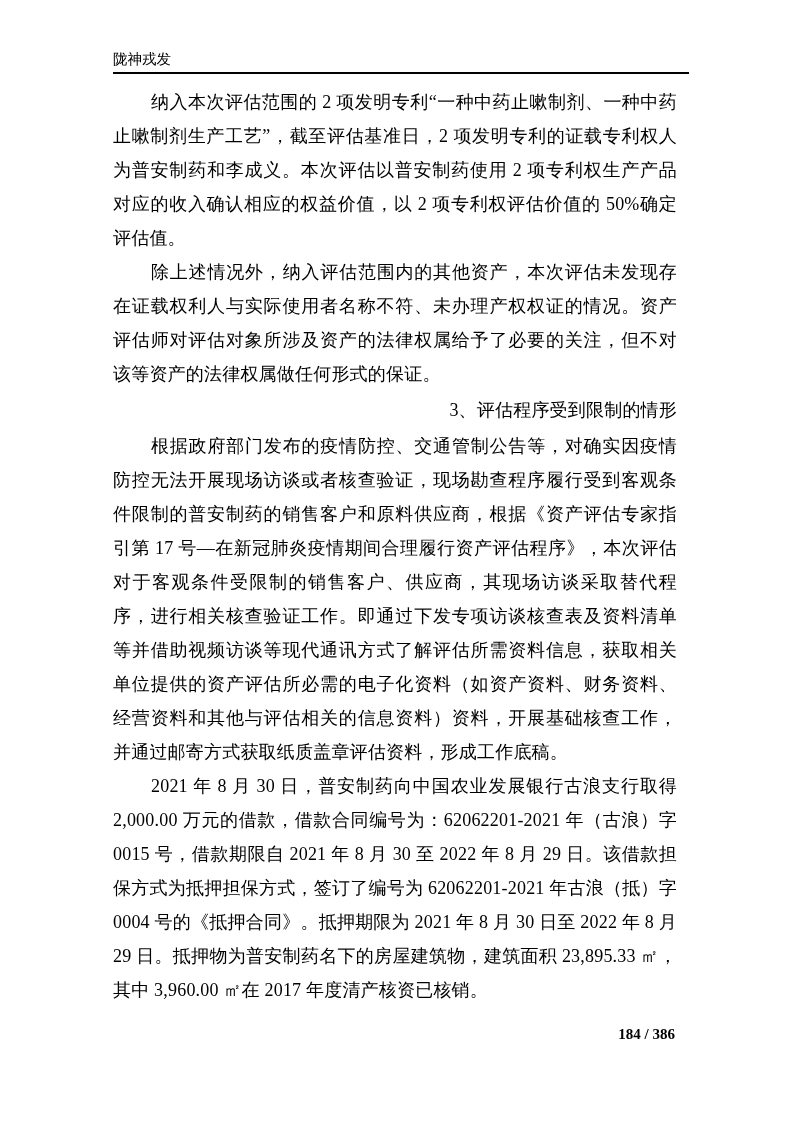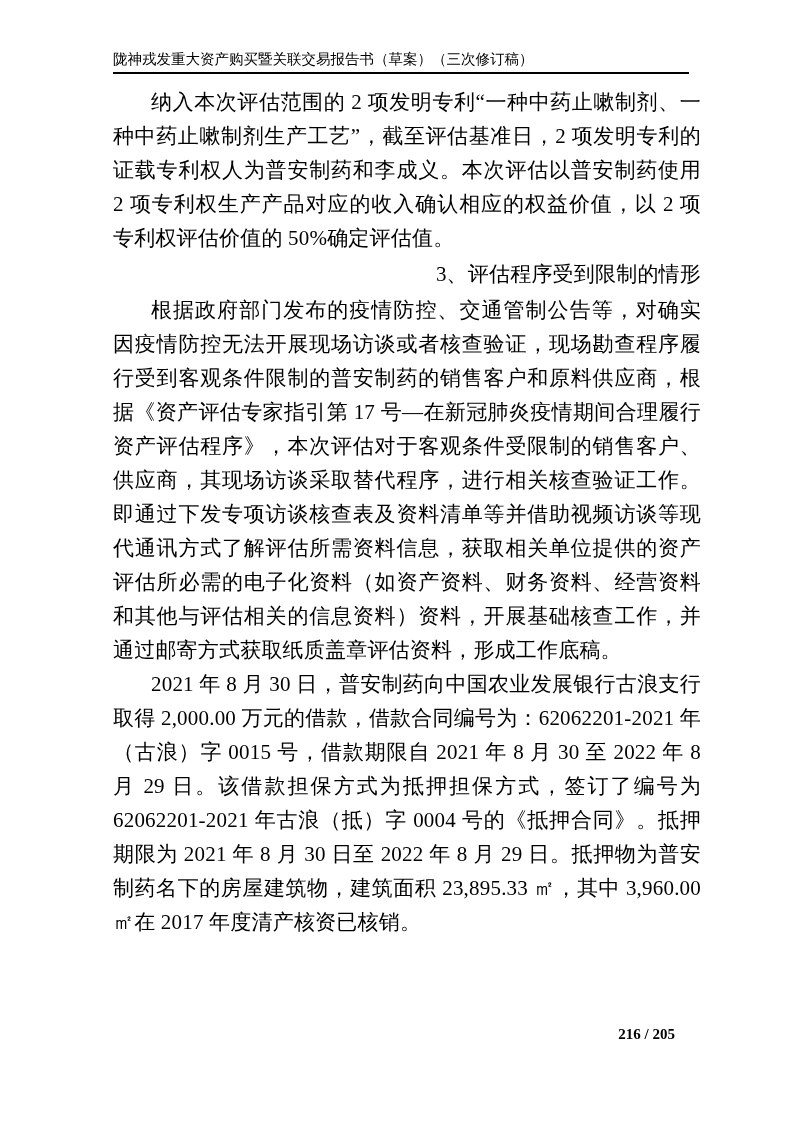--- a/index.html
+++ b/index.html
@@ -15,33 +15,34 @@
     font-family: "Liberation Serif", "DejaVu Serif", serif;
     color: #000000;
     overflow: hidden;
   }
   .header {
     position: absolute;
     left: 113px;
     right: 104px;
     top: 50px;
     display: flex;
+    justify-content: space-between;
     align-items: flex-end;
     border-bottom: 2px solid #000000;
     padding-bottom: 4px;
     font-size: 14.5px;
     line-height: 18px;
     white-space: nowrap;
   }
   .content {
     position: absolute;
     left: 113px;
-    right: 92px;
+    right: 116px;
     top: 85px;
-    font-size: 21px;
+    font-size: 18px;
     line-height: 34px;
     text-align: justify;
     letter-spacing: 0.2px;
   }
   .content p {
     margin: 0;
     text-indent: 38px;
   }
   .content p.heading {
     margin: 2px 0;
@@ -56,25 +57,25 @@
     line-height: 20px;
   }
 </style>
 </head>
 <body>
 
 <div class="page">
 
   <div class="header">
     <span>陇神戎发</span>
-    <span>重大资产购买暨关联交易报告书（草案）（三次修订稿）</span>
   </div>
 
   <div class="content">
     <p>纳入本次评估范围的 2 项发明专利“一种中药止嗽制剂、一种中药止嗽制剂生产工艺”，截至评估基准日，2 项发明专利的证载专利权人为普安制药和李成义。本次评估以普安制药使用 2 项专利权生产产品对应的收入确认相应的权益价值，以 2 项专利权评估价值的 50%确定评估值。</p>
+    <p>除上述情况外，纳入评估范围内的其他资产，本次评估未发现存在证载权利人与实际使用者名称不符、未办理产权权证的情况。资产评估师对评估对象所涉及资产的法律权属给予了必要的关注，但不对该等资产的法律权属做任何形式的保证。</p>
     <p class="heading">3、评估程序受到限制的情形</p>
     <p>根据政府部门发布的疫情防控、交通管制公告等，对确实因疫情防控无法开展现场访谈或者核查验证，现场勘查程序履行受到客观条件限制的普安制药的销售客户和原料供应商，根据《资产评估专家指引第 17 号—在新冠肺炎疫情期间合理履行资产评估程序》，本次评估对于客观条件受限制的销售客户、供应商，其现场访谈采取替代程序，进行相关核查验证工作。即通过下发专项访谈核查表及资料清单等并借助视频访谈等现代通讯方式了解评估所需资料信息，获取相关单位提供的资产评估所必需的电子化资料（如资产资料、财务资料、经营资料和其他与评估相关的信息资料）资料，开展基础核查工作，并通过邮寄方式获取纸质盖章评估资料，形成工作底稿。</p>
     <p>2021 年 8 月 30 日，普安制药向中国农业发展银行古浪支行取得 2,000.00 万元的借款，借款合同编号为：62062201-2021 年（古浪）字 0015 号，借款期限自 2021 年 8 月 30 至 2022 年 8 月 29 日。该借款担保方式为抵押担保方式，签订了编号为 62062201-2021 年古浪（抵）字 0004 号的《抵押合同》。抵押期限为 2021 年 8 月 30 日至 2022 年 8 月 29 日。抵押物为普安制药名下的房屋建筑物，建筑面积 23,895.33 ㎡，其中 3,960.00 ㎡在 2017 年度清产核资已核销。</p>
   </div>
 
-  <div class="footer">216 / 205</div>
+  <div class="footer">184 / 386</div>
 
 </div>
 
 </body></html>

